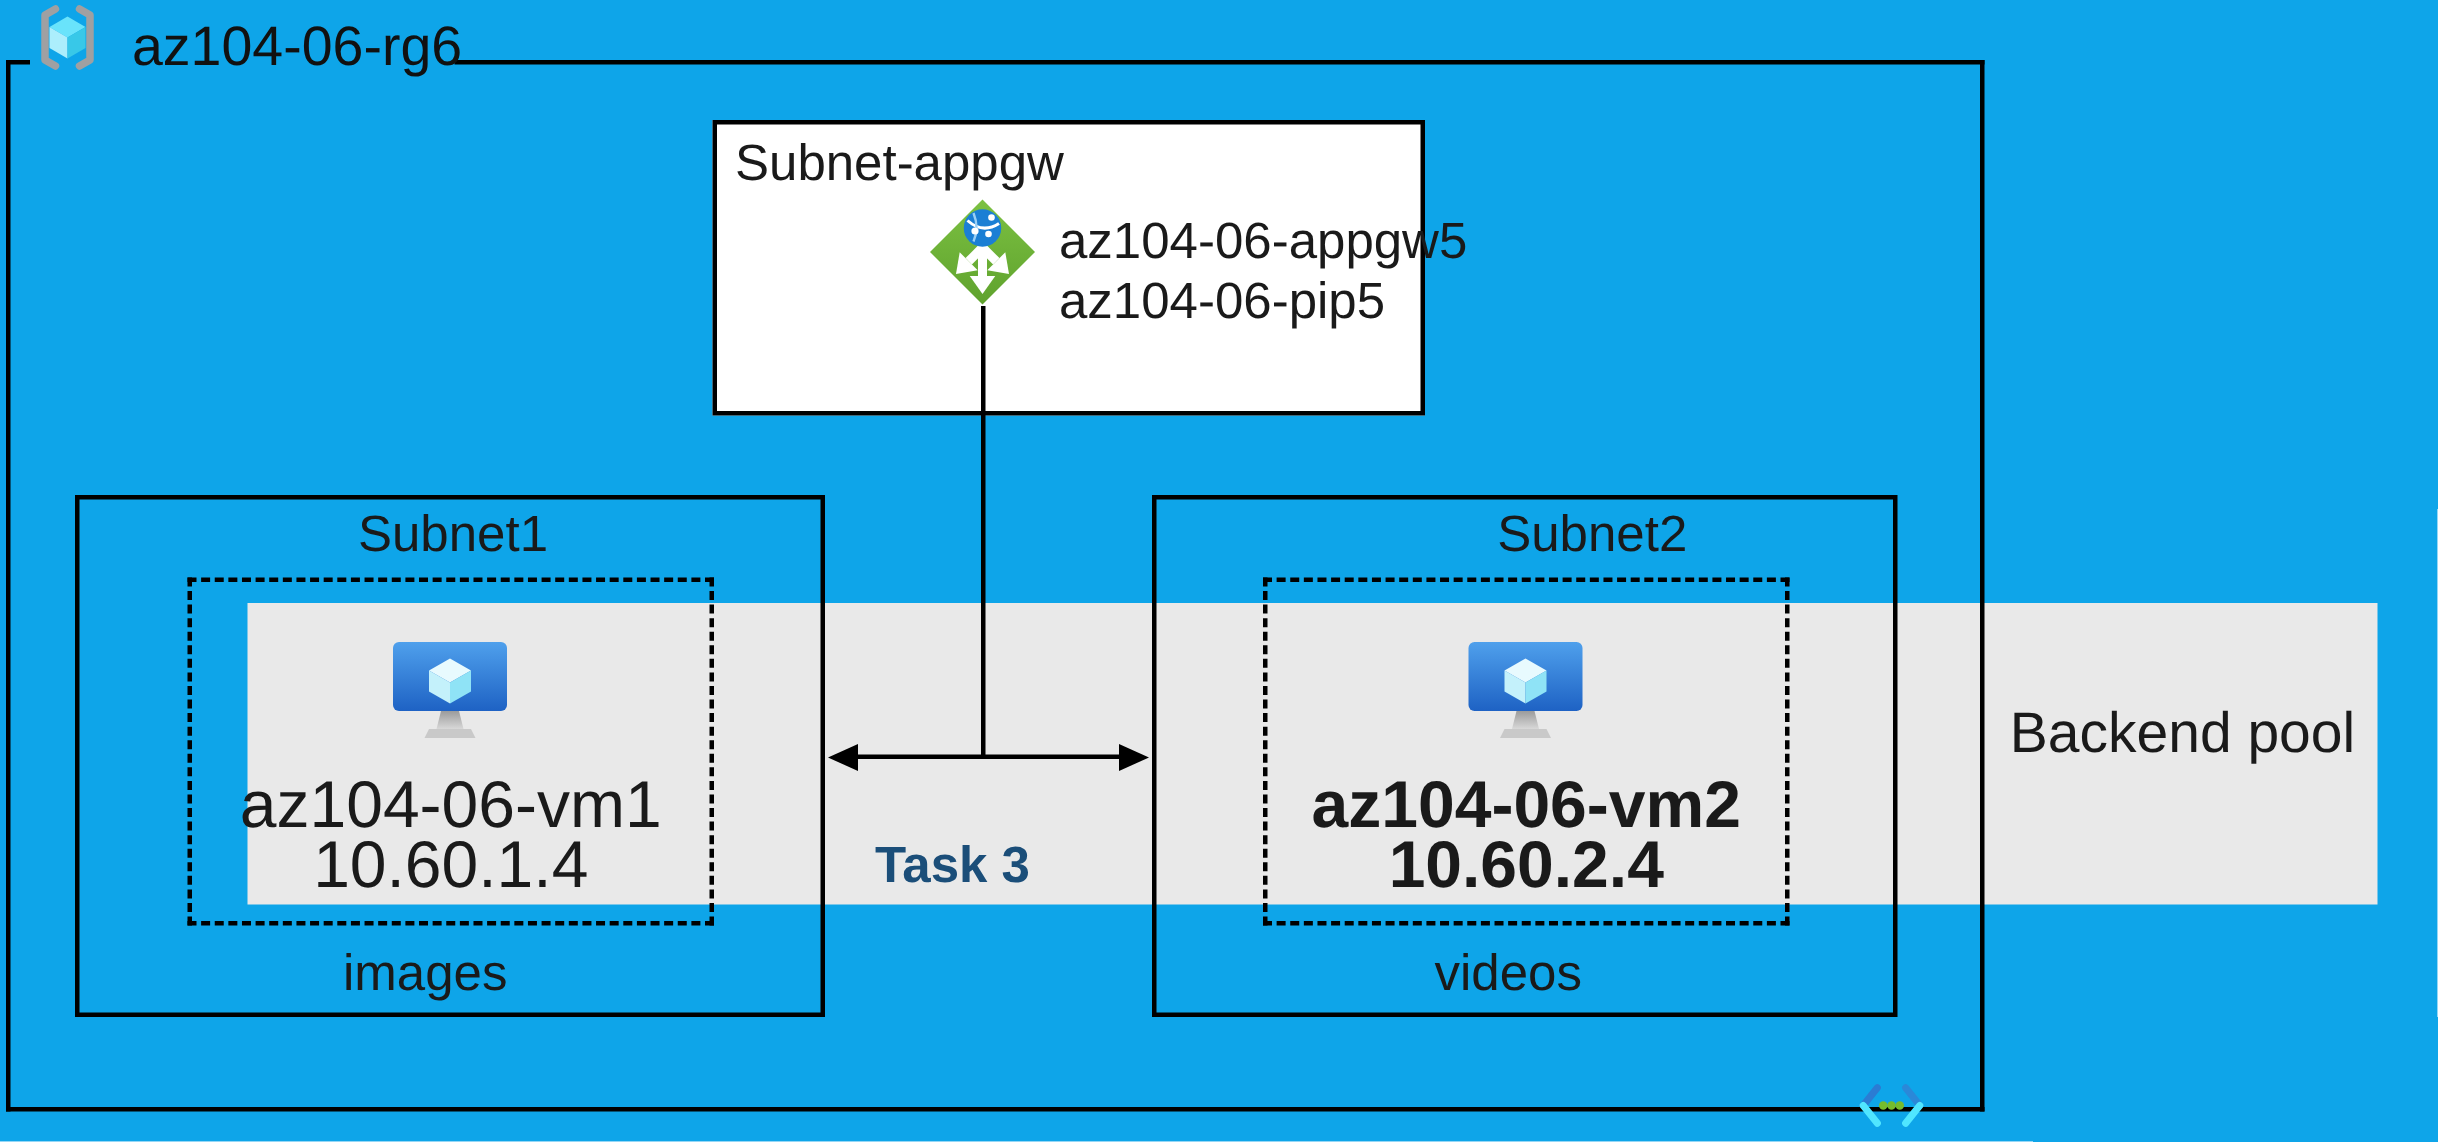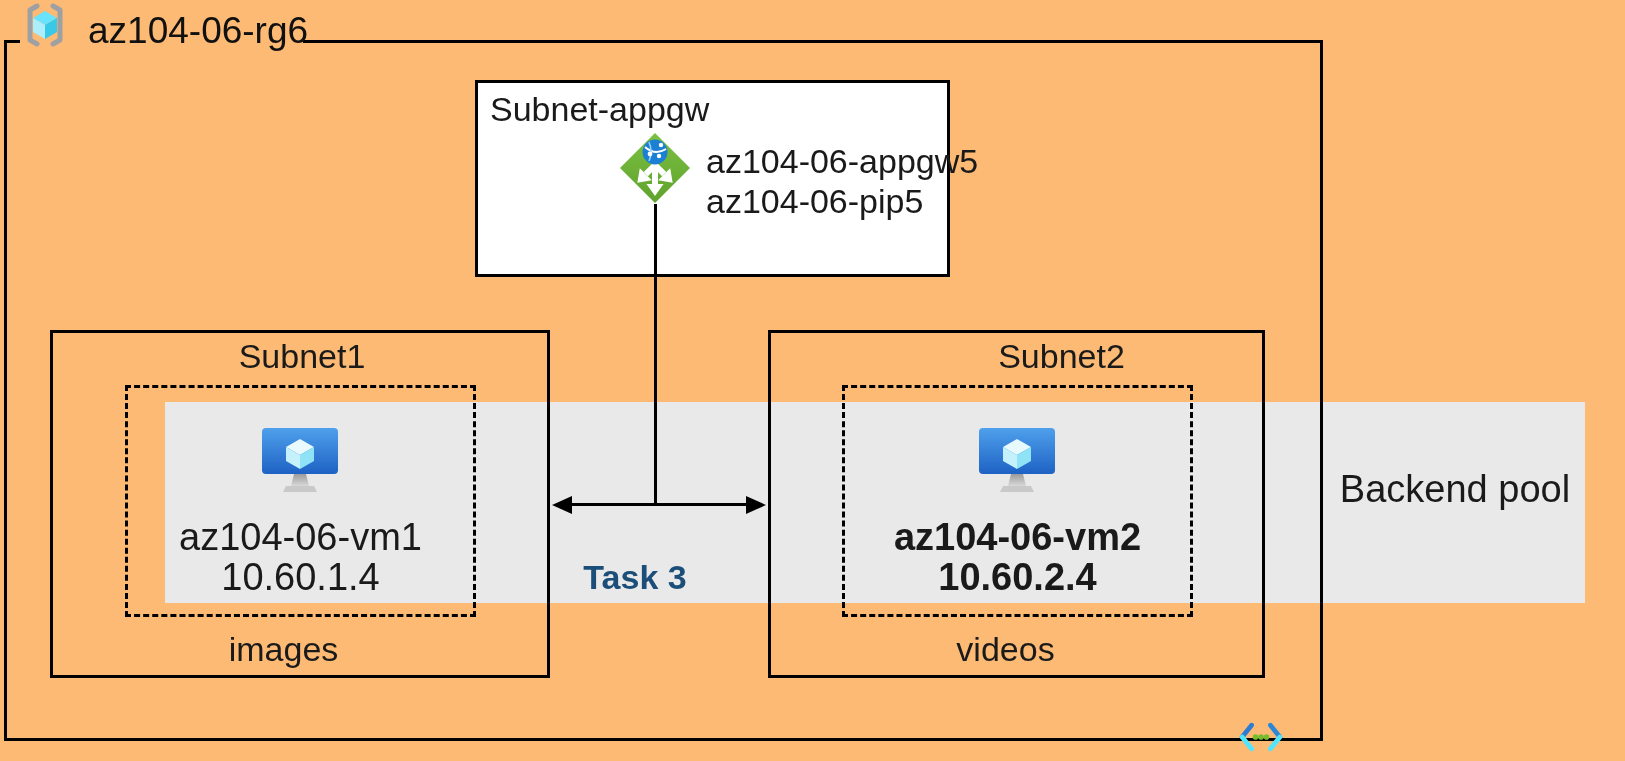--- a/index.html
+++ b/index.html
@@ -1,17 +1,17 @@
 <!DOCTYPE html>
 <html><head>
 <meta charset="utf-8">
 <style>
   html,body{margin:0;padding:0;background:#ffffff;}
   #canvas{
-    position:relative;width:1625px;height:761px;background:#fdba74;
+    position:relative;width:1625px;height:761px;background:#0ea5e9;
     font-family:"Liberation Sans",sans-serif;color:#1a1a1a;overflow:hidden;
   }
   .abs{position:absolute;}
   
   #band{left:165px;top:402px;width:1420px;height:201px;background:#E9E9E9;}
   
   #rg-box{left:4px;top:40px;width:1319px;height:701px;
     border-left:3px solid #000;border-right:3px solid #000;border-bottom:3px solid #000;
     box-sizing:border-box;background:transparent;}
   .topseg{top:40px;height:3px;background:#000;}
@@ -30,21 +30,21 @@
   
   .subnet-box{border:3px solid #000;box-sizing:border-box;background:transparent;}
   #subnet1-box{left:50px;top:330px;width:500px;height:348px;}
   #subnet2-box{left:768px;top:330px;width:497px;height:348px;}
   .subnet-title{top:337px;text-align:center;font-size:34px;line-height:38px;}
   #subnet1-title{left:50px;width:504px;}
   #subnet2-title{left:768px;width:587px;}
   .dashed-zone{border:3px dashed #000;box-sizing:border-box;background:transparent;}
   #dashed1{left:125px;top:385px;width:351px;height:232px;}
   #dashed2{left:842px;top:385px;width:351px;height:232px;}
-  .vm-labels{top:517px;width:351px;text-align:center;font-size:38px;line-height:40px;}
+  .vm-labels{top:517px;width:351px;text-align:center;font-size:44px;line-height:40px;}
   #vm1-labels{left:125px;}
   #vm2-labels{left:842px;font-weight:bold;}
   .content-label{top:629px;width:351px;text-align:center;font-size:34px;line-height:40px;}
   #images-label{left:108px;}
   #videos-label{left:830px;}
   
   #pool-label{left:1325px;top:466px;width:260px;text-align:center;font-size:38px;line-height:46px;white-space:nowrap;}
   
   #rg-icon{left:22px;top:3px;}
   #appgw-icon{left:619px;top:132px;}

